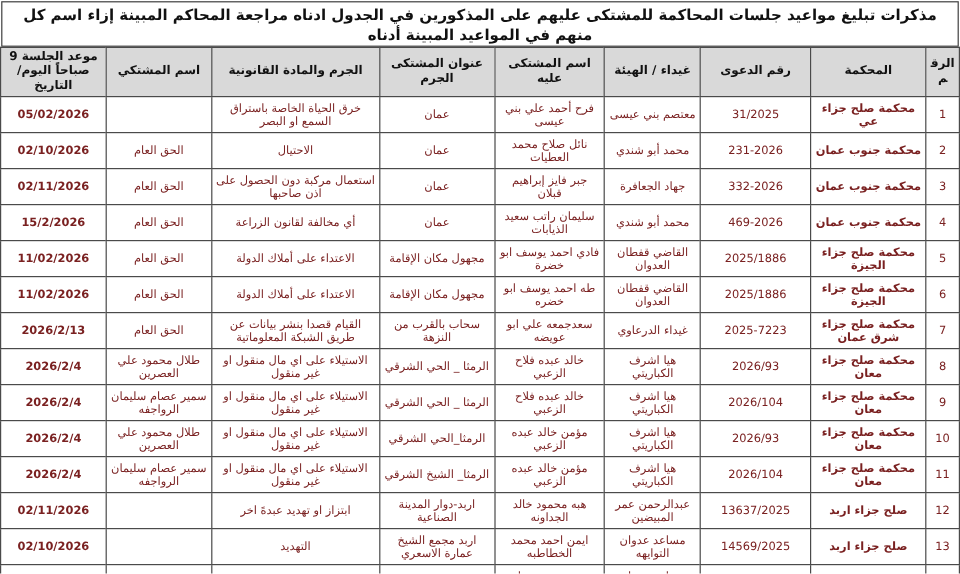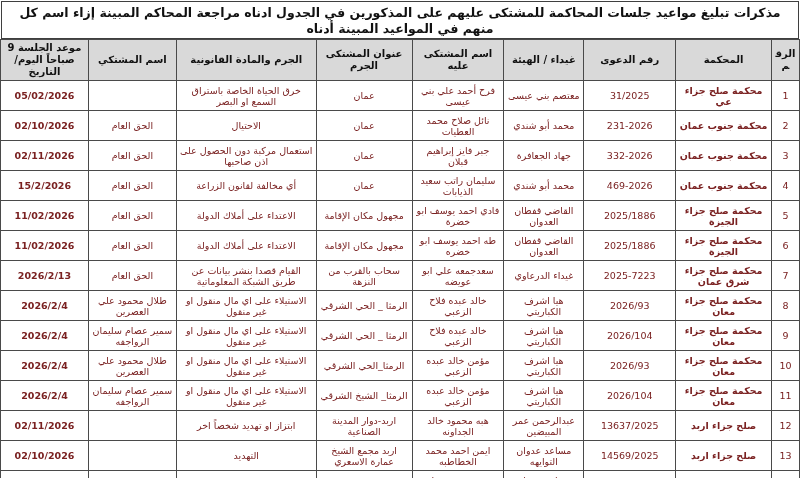--- a/index.html
+++ b/index.html
@@ -217,21 +217,21 @@
           <td class="col-complainant">سمير عصام سليمان الرواجفه</td>
           <td class="col-date">2026/2/4</td>
         </tr>
         <tr>
           <td class="col-no">12</td>
           <td class="col-court">صلح جزاء اربد</td>
           <td class="col-case_no">13637/2025</td>
           <td class="col-judge">عبدالرحمن عمر المبيضين</td>
           <td class="col-defendant">هبه محمود خالد الجداونه</td>
           <td class="col-address">اربد-دوار المدينة الصناعية</td>
-          <td class="col-crime">ابتزاز او تهديد شخصاً اخر</td>
+          <td class="col-crime">ابتزاز او تهديد عبدهً اخر</td>
           <td class="col-complainant"></td>
           <td class="col-date">02/11/2026</td>
         </tr>
         <tr>
           <td class="col-no">13</td>
           <td class="col-court">صلح جزاء اربد</td>
           <td class="col-case_no">14569/2025</td>
           <td class="col-judge">مساعد عدوان التوايهه</td>
           <td class="col-defendant">ايمن احمد محمد الخطاطبه</td>
           <td class="col-address">اربد مجمع الشيخ عمارة الاسعري</td>

